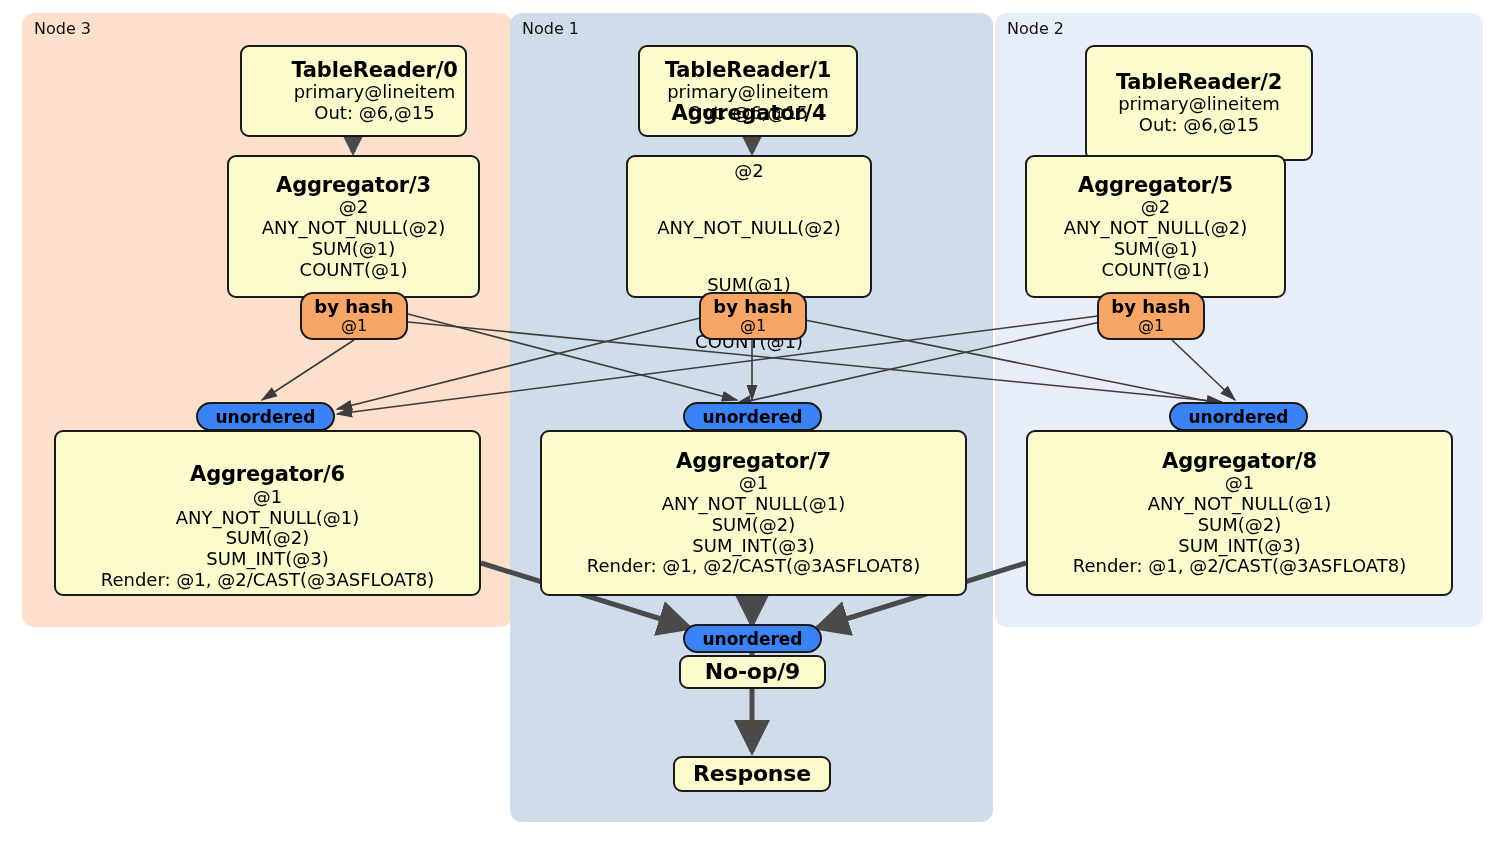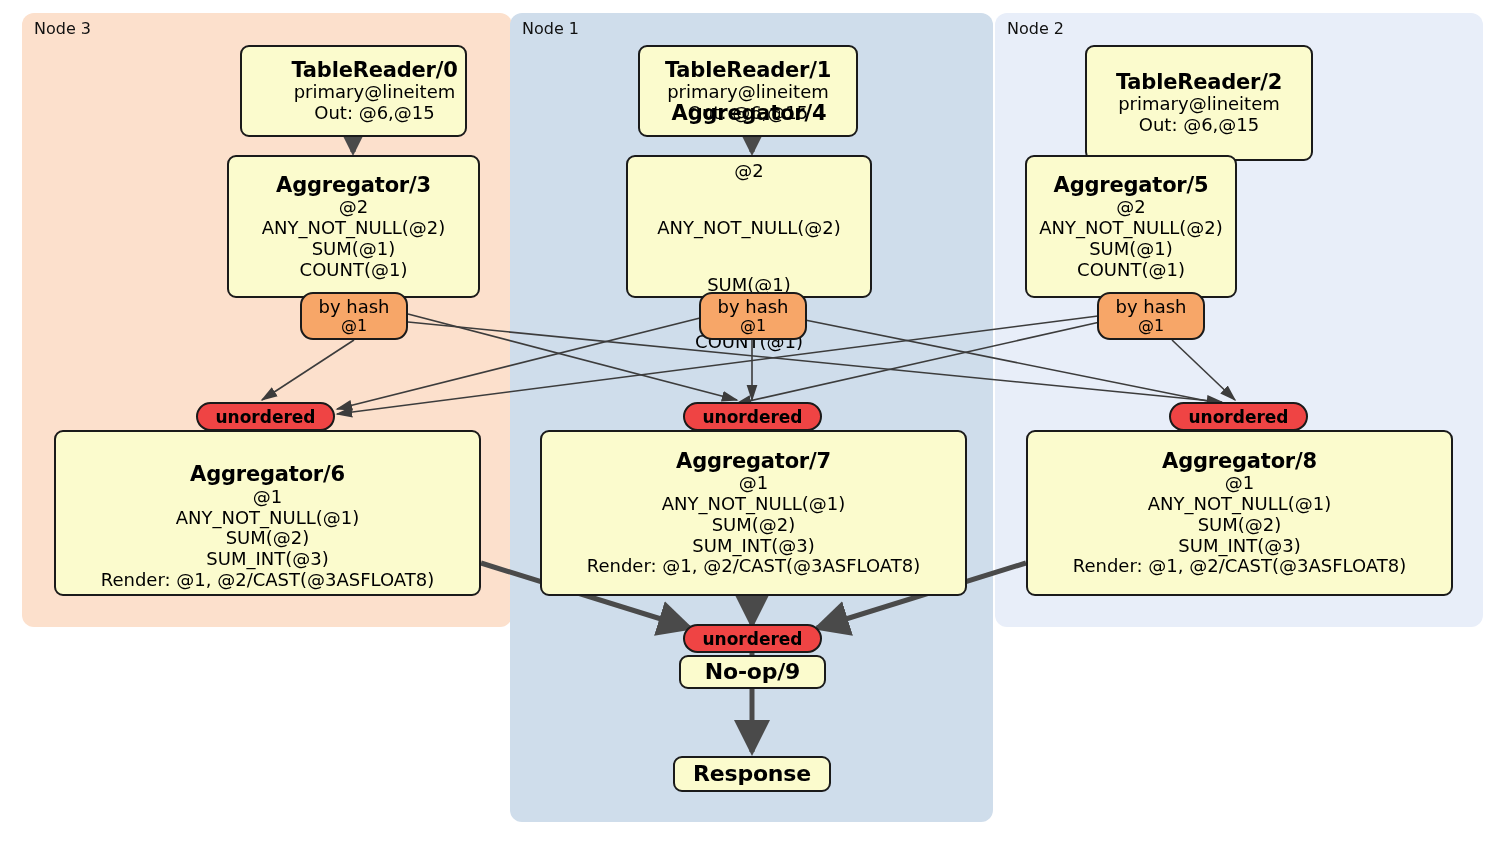--- a/index.html
+++ b/index.html
@@ -95,31 +95,31 @@
     border: 2px solid #1a1a1a;
     border-radius: 13px;
     display: flex;
     flex-direction: column;
     justify-content: center;
     align-items: center;
     line-height: 1.12;
     color: #000000;
   }
   .hash-pill .hp-ttl {
-    font-weight: normal;
+    font-weight: bold;
     font-size: 18px;
   }
   .hash-pill .hp-sub {
     font-size: 16px;
   }
   
   .ord-pill {
     position: absolute;
     box-sizing: border-box;
-    background: #ef4444;
+    background: #3b82f6;
     border: 2px solid #1a1a1a;
     border-radius: 16px;
     display: flex;
     justify-content: center;
     align-items: center;
     font-weight: bold;
     font-size: 17px;
     color: #000000;
   }
 </style>
@@ -213,21 +213,21 @@
     <div class="ln">SUM(@1)</div>
     <div class="ln">COUNT(@1)</div>
   </div>
   <div class="proc-box" style="left:626px; top:155px; width:246px; height:143px;gap:36px;">
     <div class="ttl">Aggregator/4</div>
     <div class="ln">@2</div>
     <div class="ln">ANY_NOT_NULL(@2)</div>
     <div class="ln">SUM(@1)</div>
     <div class="ln">COUNT(@1)</div>
   </div>
-  <div class="proc-box" style="left:1025px; top:155px; width:212px; height:143px;">
+  <div class="proc-box" style="left:1025px; top:155px; width:261px; height:143px;">
     <div class="ttl">Aggregator/5</div>
     <div class="ln">@2</div>
     <div class="ln">ANY_NOT_NULL(@2)</div>
     <div class="ln">SUM(@1)</div>
     <div class="ln">COUNT(@1)</div>
   </div>
 
   <div class="hash-pill" style="left:300px; top:292px; width:108px; height:48px;">
     <div class="hp-ttl">by hash</div>
     <div class="hp-sub">@1</div>

